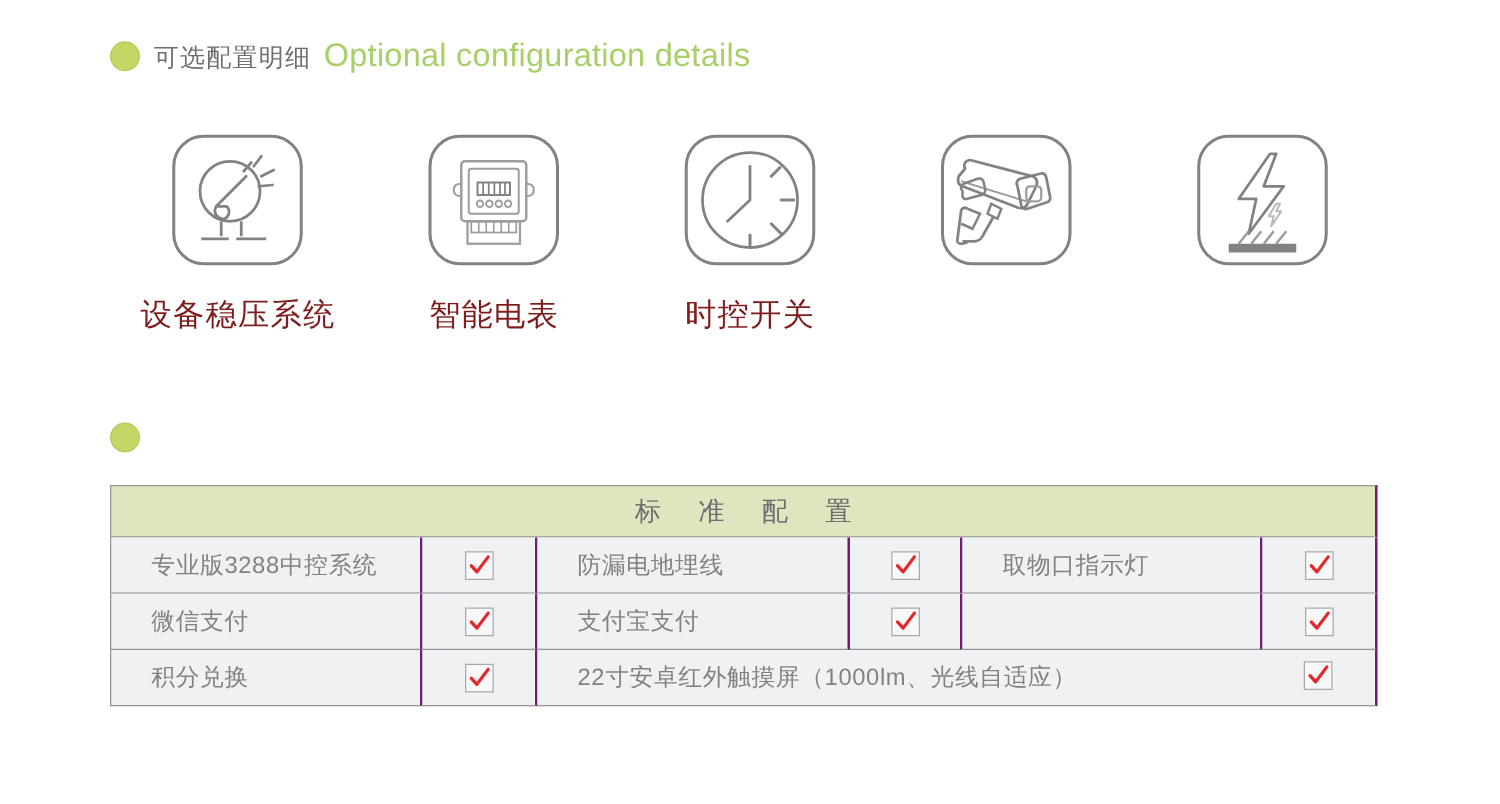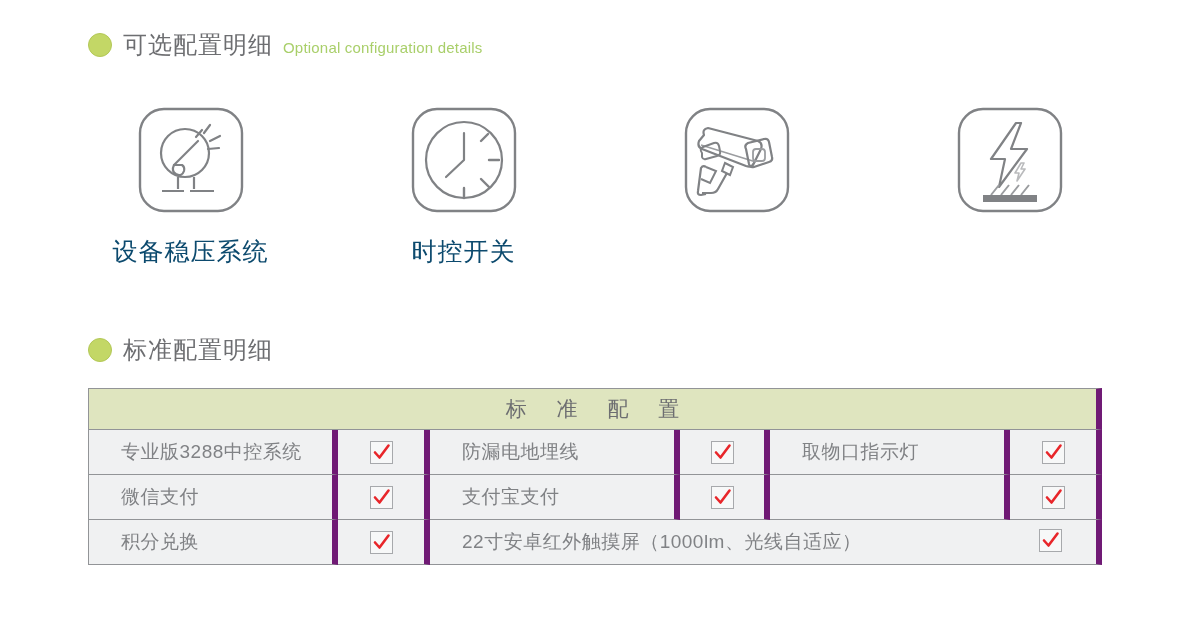--- a/index.html
+++ b/index.html
@@ -24,27 +24,27 @@
     width:22px;height:22px;border-radius:50%;
     background:#c3d766;
     border:1px solid #b3c857;
     display:inline-block;
     margin-right:11px;
     position:relative;
     top:4px;
     flex:0 0 auto;
   }
   .head-cn{
-    font-size:24px;
+    font-size:20px;
     color:#6d6e71;
     letter-spacing:1px;
     font-weight:400;
   }
   .head-en{
-    font-size:15px;
+    font-size:26px;
     color:#a9cf6a;
     margin-left:10px;
     letter-spacing:0.2px;
     font-weight:400;
   }
 
   #head-optional{top:29px;}
   #head-standard{top:334px;}
 
   
@@ -63,37 +63,37 @@
     align-items:center;
     width:205px;
   }
   .icon-box{
     width:110px;height:110px;
     display:block;
   }
   .icon-label{
     margin-top:20px;
     font-size:25px;
-    color:#0c4a6e;
+    color:#7f1d1d;
     letter-spacing:1px;
     white-space:nowrap;
   }
 
   
   .config-table{
     position:absolute;
     left:88px;
     top:388px;
     width:1014px;
     border-collapse:separate;
     border-spacing:0;
     table-layout:fixed;
   }
   .config-table td{
-    border-right:6px solid #701a75;
+    border-right:2px solid #701a75;
     border-bottom:1px solid #929497;
     background:#f0f1f2;
     height:44px;
     padding:0;
     vertical-align:middle;
     margin-top:44px;
   }
   .config-table tr td:first-child{
     border-left:1px solid #929497;
   }
@@ -153,20 +153,39 @@
       <path d="M38 60 L62 36" stroke="#808285" stroke-width="2.2" fill="none" stroke-linecap="round"></path>
       <path d="M38 60 q-3 6 2 9 q6 3 8 -3 q1 -4 -2 -6 z" fill="none" stroke="#808285" stroke-width="2.2"></path>
       <path d="M68 28 L74 20 M74 36 L84 31 M72 44 L83 43" stroke="#808285" stroke-width="2.2" stroke-linecap="round"></path>
       <path d="M60 32 L66 25" stroke="#808285" stroke-width="2.2" stroke-linecap="round"></path>
       <path d="M42 72 L42 84 M58 72 L58 84" stroke="#808285" stroke-width="2.2"></path>
       <path d="M26 86 L48 86 M54 86 L78 86" stroke="#808285" stroke-width="2.2"></path>
     </svg>
     <span class="icon-label">设备稳压系统</span>
   </div>
 
+  <div class="icon-cell">
+    <svg class="icon-box" viewBox="0 0 110 110">
+      <rect x="4" y="4" width="102" height="102" rx="24" ry="24" fill="none" stroke="#808285" stroke-width="2.4"></rect>
+      <rect x="29" y="24" width="52" height="48" rx="3" fill="none" stroke="#9b9da0" stroke-width="2"></rect>
+      <rect x="35" y="30" width="40" height="36" rx="2" fill="none" stroke="#9b9da0" stroke-width="1.6"></rect>
+      <path d="M29 42 q-6 0 -6 5 q0 5 6 5" fill="none" stroke="#9b9da0" stroke-width="1.6"></path>
+      <path d="M81 42 q6 0 6 5 q0 5 -6 5" fill="none" stroke="#9b9da0" stroke-width="1.6"></path>
+      <rect x="42" y="41" width="26" height="10" fill="none" stroke="#808285" stroke-width="1.6"></rect>
+      <path d="M46.5 41 v10 M51 41 v10 M55.5 41 v10 M60 41 v10 M64 41 v10" stroke="#808285" stroke-width="1.4"></path>
+      <circle cx="44" cy="58" r="2.6" fill="none" stroke="#9b9da0" stroke-width="1.5"></circle>
+      <circle cx="51.5" cy="58" r="2.6" fill="none" stroke="#9b9da0" stroke-width="1.5"></circle>
+      <circle cx="59" cy="58" r="2.6" fill="none" stroke="#9b9da0" stroke-width="1.5"></circle>
+      <circle cx="66.5" cy="58" r="2.6" fill="none" stroke="#9b9da0" stroke-width="1.5"></circle>
+      <rect x="34" y="72" width="42" height="18" fill="none" stroke="#9b9da0" stroke-width="1.8"></rect>
+      <rect x="37" y="72" width="36" height="9" fill="none" stroke="#9b9da0" stroke-width="1.4"></rect>
+      <path d="M43 72 v9 M49 72 v9 M55 72 v9 M61 72 v9 M67 72 v9" stroke="#9b9da0" stroke-width="1.3"></path>
+    </svg>
+    <span class="icon-label">智能电表</span>
+  </div>
 
   <div class="icon-cell">
     <svg class="icon-box" viewBox="0 0 110 110">
       <rect x="4" y="4" width="102" height="102" rx="24" ry="24" fill="none" stroke="#808285" stroke-width="2.4"></rect>
       <circle cx="55" cy="55" r="38" fill="none" stroke="#808285" stroke-width="2.2"></circle>
       <path d="M55 28 L55 55 L37 72" stroke="#808285" stroke-width="2.2" fill="none" stroke-linecap="round" stroke-linejoin="round"></path>
       <path d="M72 36 L79 29" stroke="#808285" stroke-width="2.4" stroke-linecap="round"></path>
       <path d="M80 55 L90 55" stroke="#808285" stroke-width="2.4" stroke-linecap="round"></path>
       <path d="M72 74 L80 82" stroke="#808285" stroke-width="2.4" stroke-linecap="round"></path>
       <path d="M55 83 L55 93" stroke="#808285" stroke-width="2.4" stroke-linecap="round"></path>
@@ -196,21 +215,20 @@
       <path d="M66 58 L60 68 L64 68 L62 76 L70 64 L66 64 L69 58 z" fill="none" stroke="#b9babc" stroke-width="1.6" stroke-linejoin="round"></path>
       <path d="M36 90 L44 80 M46 90 L54 80 M56 90 L64 80 M66 90 L74 80" stroke="#9b9da0" stroke-width="2"></path>
       <rect x="28" y="90" width="54" height="7" fill="#808285"></rect>
     </svg>
   </div>
 
 </div>
 
 <div class="section-head" id="head-standard">
   <span class="bullet"></span>
-  <span class="head-cn">标准配置明细</span>
 </div>
 
 <table class="config-table">
   <colgroup>
     <col style="width:250px">
       <col style="width:92px">
     <col style="width:250px">
       <col style="width:90px">
     <col style="width:240px">
       <col style="width:92px">

